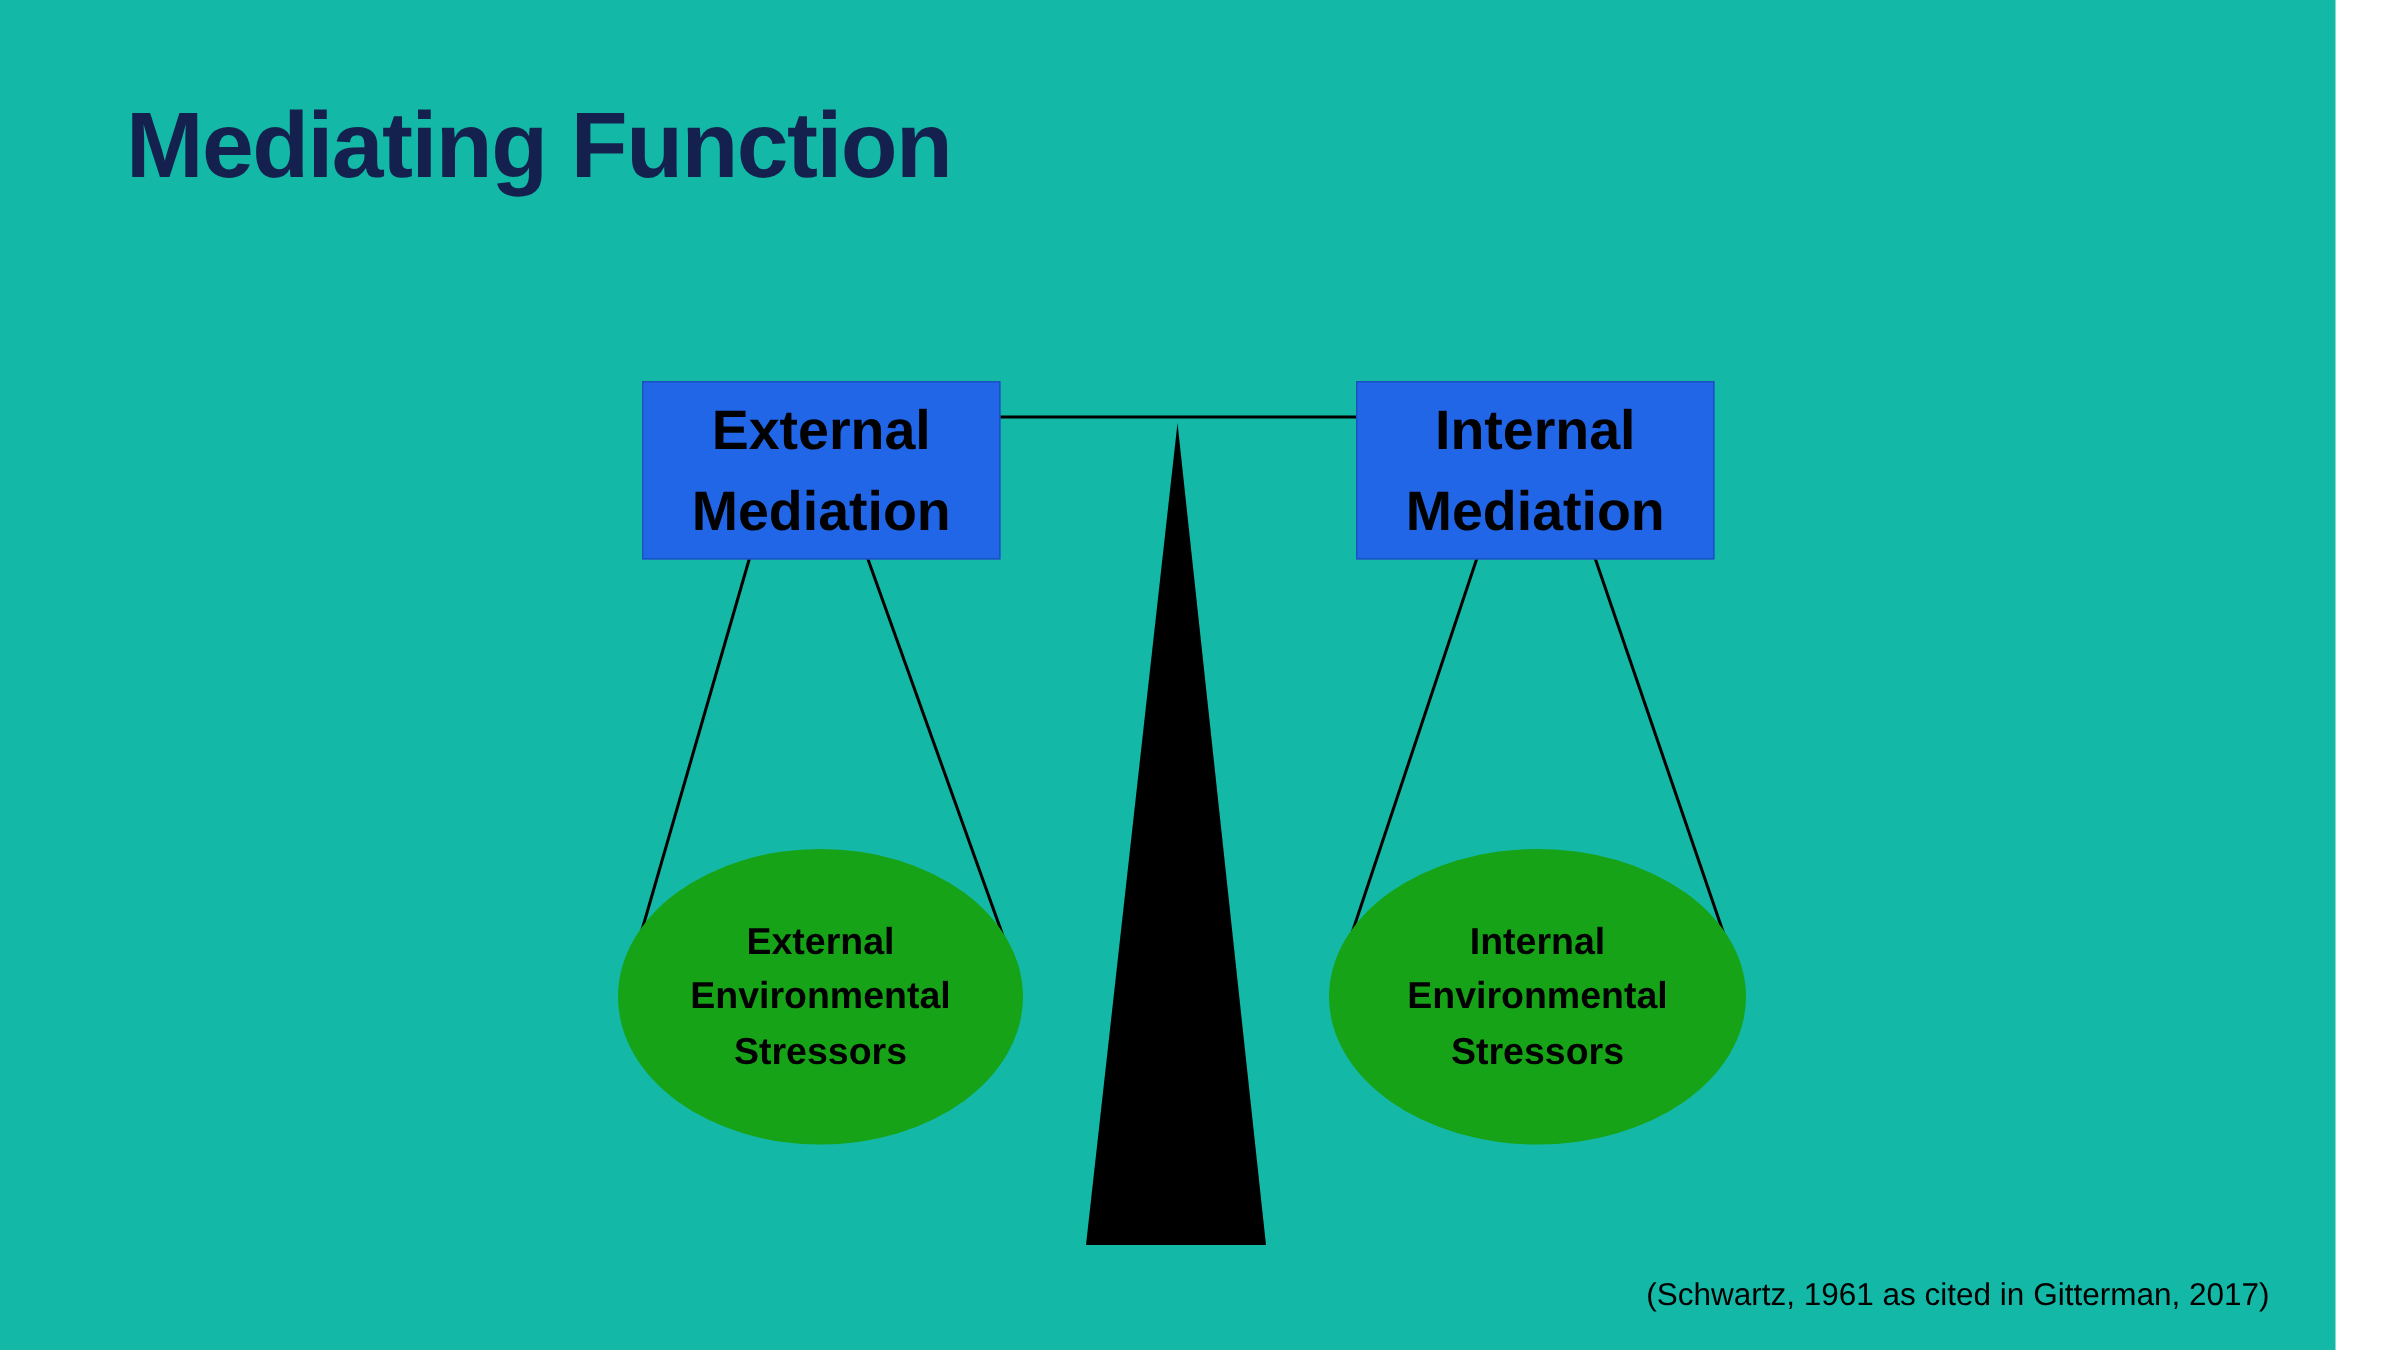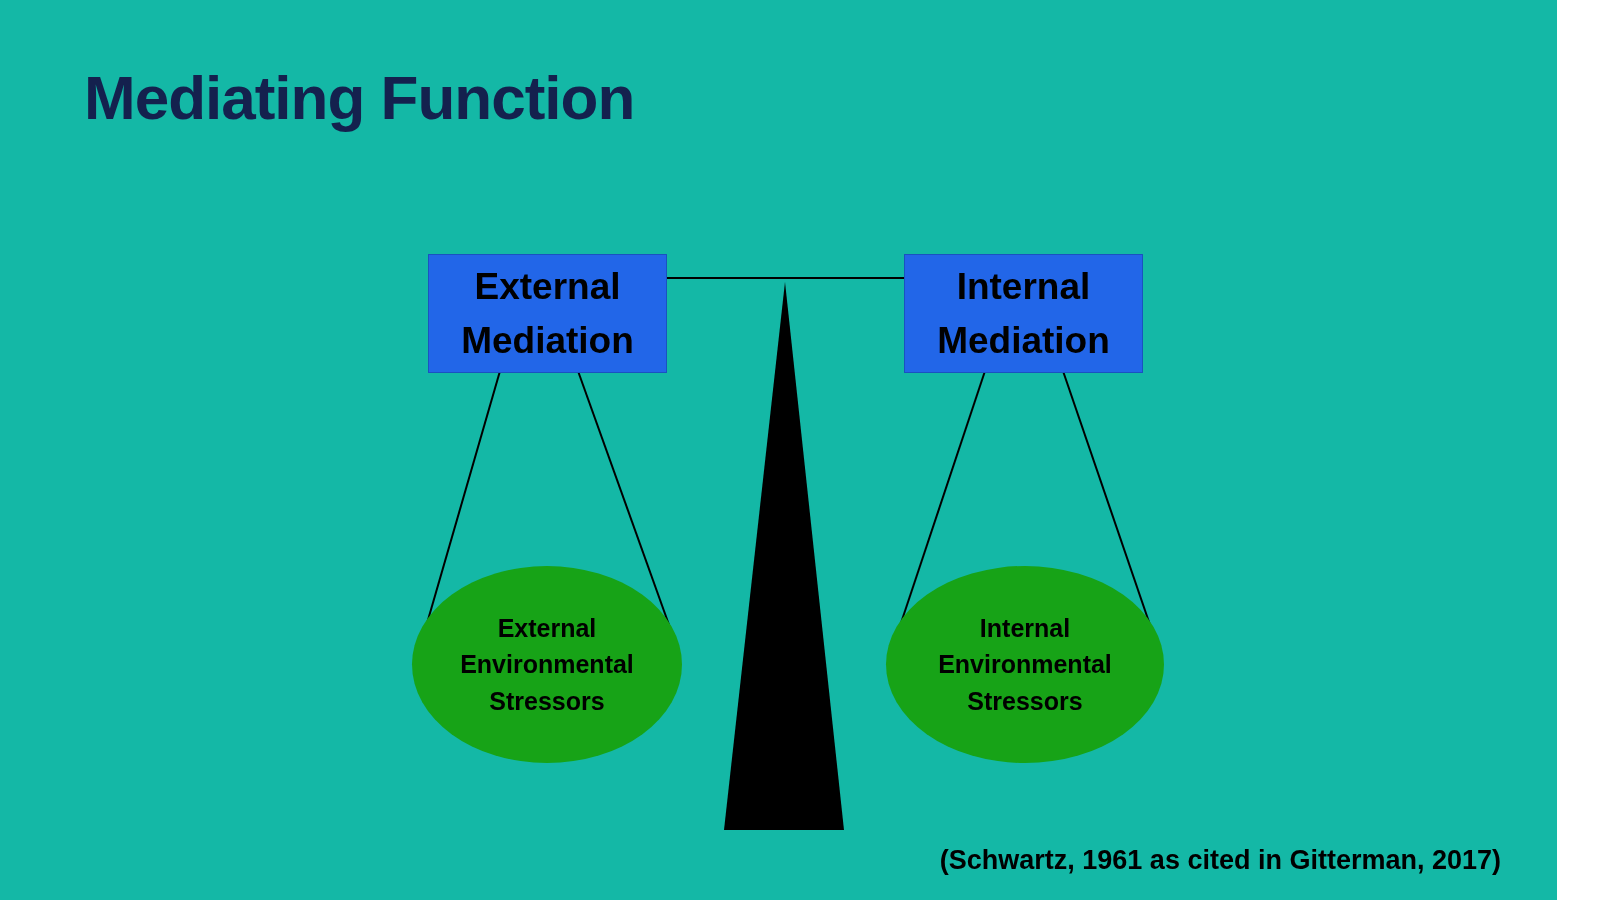--- a/index.html
+++ b/index.html
@@ -62,25 +62,24 @@
     text-align: center;
     color: #000000;
     font-size: 25px;
     font-weight: 700;
     line-height: 1.45;
   }
   .stressor-ellipse.left { left: 412px; top: 566px; }
   .stressor-ellipse.right { left: 886px; top: 566px; width: 278px; }
   .citation {
     position: absolute;
-    right: 56px;
+    right: 44px;
     bottom: 24px;
-    font-size: 27px;
+    font-size: 21px;
     color: #000000;
-    font-weight: bold;
   }
 </style>
 </head>
 <body>
 
 <div class="slide">
 
   <svg class="diagram-svg" viewBox="0 0 1600 900" xmlns="http://www.w3.org/2000/svg">
 
     <line x1="547" y1="278" x2="1022" y2="278" stroke="#000000" stroke-width="2"></line>

